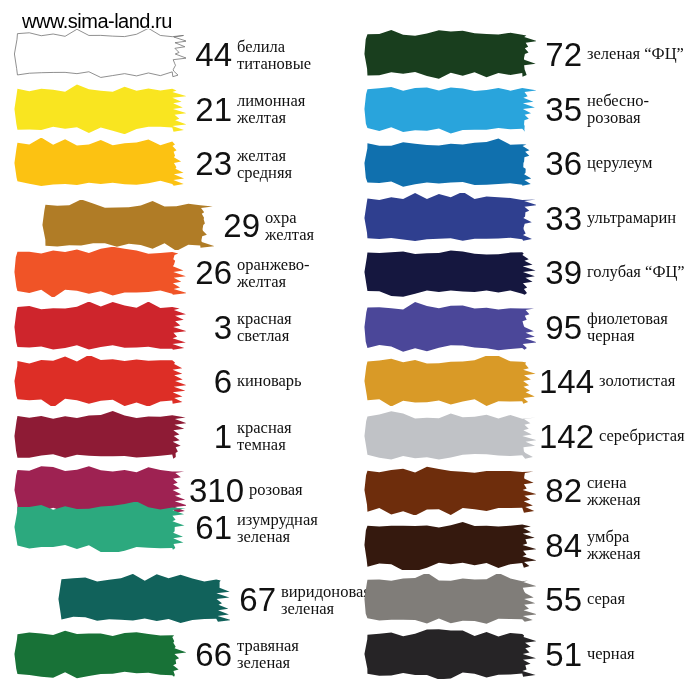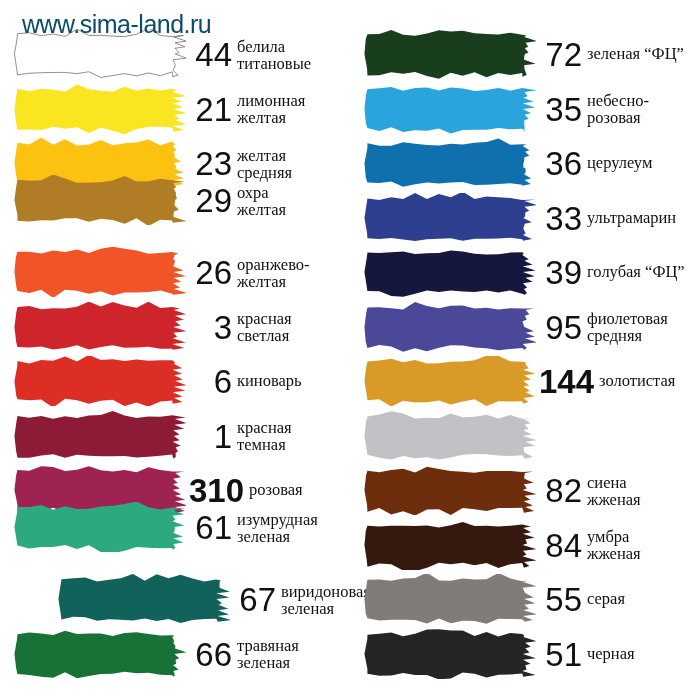--- a/index.html
+++ b/index.html
@@ -20,23 +20,23 @@
     left: 0; top: 0;
     width: 700px;
     height: 700px;
   }
 
   .watermark {
     position: absolute;
     left: 22px;
     top: 10px;
     font-family: "Liberation Sans", sans-serif;
-    font-size: 25px;
+    font-size: 20px;
     letter-spacing: -0.5px;
-    color: #0c4a6e;
+    color: #000000;
     z-index: 5;
     white-space: nowrap;
     user-select: none;
   }
 
   .column {
     position: absolute;
     top: 0;
     width: 350px;
     height: 700px;
@@ -81,21 +81,21 @@
     font-size: 33px;
     font-weight: 400;
     color: #111111;
     line-height: 1;
     text-align: right;
     min-width: 46px;
     padding-right: 5px;
     white-space: nowrap;
     flex: 0 0 auto;
   }
-  .code.wide { min-width: 58px; font-weight: bold; }
+  .code.wide { min-width: 58px; }
   .name {
     font-family: Liberation Serif, serif;
     font-size: 16.5px;
     font-weight: 400;
     color: #111111;
     line-height: 1.03;
     white-space: pre-line;
     flex: 0 1 auto;
   }
   .name.single { line-height: 1; }
@@ -137,21 +137,21 @@
           <svg viewBox="0 0 200 58" preserveAspectRatio="none">
             <path d="M 4.0 5.5 L 17.8 7.5 L 31.7 -0.5 L 45.5 7.7 L 59.4 1.4 L 73.2 8.7 L 87.1 7.4 L 100.9 2.4 L 114.8 8.5 L 128.6 6.0 L 142.5 5.1 L 156.3 1.6 L 170.2 8.3 L 184.0 4.1 L 187.2 7.5 L 184.3 9.3 L 189.0 14.1 L 185.6 15.9 L 187.3 20.6 L 185.9 22.4 L 194.3 27.2 L 186.0 29.0 L 188.9 33.8 L 187.7 35.6 L 197.1 40.4 L 185.9 42.1 L 197.8 46.9 L 185.3 48.7 L 197.3 53.5 L 185.7 55.3 L 184.0 53.3 L 170.2 49.6 L 156.3 52.4 L 142.5 54.2 L 128.6 53.7 L 114.8 51.9 L 100.9 53.5 L 87.1 52.0 L 73.2 54.4 L 59.4 53.5 L 45.5 53.8 L 31.7 55.7 L 17.8 53.1 L 4.0 50.3 L 3.0 46.0 L 0.5 29.0 L 2.9 12.0 Z" fill="#fcc212"></path>
           </svg>
         </div>
         <div class="label">
           <span class="code">23</span>
           <span class="name">желтая
 средняя</span>
         </div>
       </div>
-      <div class="row" style="top: 173px;">
+      <div class="row" style="top: 198px; margin-left: 28px;">
         <div class="swatch">
           <svg viewBox="0 0 200 58" preserveAspectRatio="none">
             <path d="M 4.0 5.6 L 17.8 6.6 L 31.7 6.2 L 45.5 -0.7 L 59.4 4.0 L 73.2 9.0 L 87.1 8.8 L 100.9 8.5 L 114.8 6.5 L 128.6 1.2 L 142.5 7.4 L 156.3 7.3 L 170.2 4.3 L 184.0 6.2 L 198.5 7.5 L 184.9 9.3 L 188.6 14.1 L 185.8 15.9 L 188.4 20.6 L 188.0 22.4 L 189.4 27.2 L 187.5 29.0 L 186.7 33.8 L 187.1 35.6 L 191.7 40.4 L 186.3 42.1 L 185.3 46.9 L 185.8 48.7 L 200.3 53.5 L 184.3 55.3 L 184.0 52.9 L 170.2 51.9 L 156.3 59.1 L 142.5 50.3 L 128.6 56.6 L 114.8 52.3 L 100.9 50.8 L 87.1 54.3 L 73.2 50.3 L 59.4 50.2 L 45.5 52.9 L 31.7 52.4 L 17.8 54.0 L 4.0 53.0 L 3.9 46.0 L 0.5 29.0 L 2.8 12.0 Z" fill="#b07c26"></path>
           </svg>
         </div>
         <div class="label">
           <span class="code">29</span>
           <span class="name">охра
 желтая</span>
         </div>
@@ -310,39 +310,43 @@
       </div>
       <div class="row" style="top: 299.5px;">
         <div class="swatch">
           <svg viewBox="0 0 200 58" preserveAspectRatio="none">
             <path d="M 4.0 6.4 L 17.8 6.1 L 31.7 7.3 L 45.5 8.6 L 59.4 0.1 L 73.2 4.7 L 87.1 7.2 L 100.9 4.3 L 114.8 4.1 L 128.6 7.6 L 142.5 6.8 L 156.3 8.7 L 170.2 7.2 L 184.0 7.4 L 197.7 7.5 L 187.9 9.3 L 192.3 14.1 L 187.0 15.9 L 189.2 20.6 L 184.3 22.4 L 185.7 27.2 L 186.6 29.0 L 197.5 33.8 L 187.9 35.6 L 198.7 40.4 L 187.3 42.1 L 201.9 46.9 L 184.5 48.7 L 189.4 53.5 L 186.6 55.3 L 184.0 53.3 L 170.2 54.4 L 156.3 56.0 L 142.5 53.7 L 128.6 52.9 L 114.8 50.4 L 100.9 50.1 L 87.1 53.2 L 73.2 57.2 L 59.4 53.7 L 45.5 57.7 L 31.7 51.5 L 17.8 50.0 L 4.0 53.3 L 2.0 46.0 L 0.5 29.0 L 2.7 12.0 Z" fill="#4b4799"></path>
           </svg>
         </div>
         <div class="label">
           <span class="code">95</span>
           <span class="name">фиолетовая
-средняя</span>
+черная</span>
         </div>
       </div>
       <div class="row" style="top: 354px;">
         <div class="swatch">
           <svg viewBox="0 0 200 58" preserveAspectRatio="none">
             <path d="M 4.0 6.4 L 17.8 5.2 L 31.7 3.1 L 45.5 7.2 L 59.4 4.7 L 73.2 8.6 L 87.1 8.3 L 100.9 6.8 L 114.8 6.4 L 128.6 5.0 L 142.5 -0.4 L 156.3 -0.2 L 170.2 6.2 L 184.0 6.7 L 188.6 7.5 L 187.4 9.3 L 191.6 14.1 L 185.1 15.9 L 199.5 20.6 L 186.1 22.4 L 194.0 27.2 L 185.1 29.0 L 192.0 33.8 L 185.5 35.6 L 193.0 40.4 L 187.9 42.1 L 198.6 46.9 L 185.4 48.7 L 190.8 53.5 L 185.3 55.3 L 184.0 52.4 L 170.2 52.7 L 156.3 52.4 L 142.5 58.0 L 128.6 50.2 L 114.8 52.9 L 100.9 56.4 L 87.1 51.7 L 73.2 53.7 L 59.4 53.8 L 45.5 51.8 L 31.7 58.6 L 17.8 50.3 L 4.0 51.2 L 3.3 46.0 L 0.5 29.0 L 2.7 12.0 Z" fill="#d99a27"></path>
           </svg>
         </div>
         <div class="label">
           <span class="code wide">144</span>
           <span class="name single">золотистая</span>
         </div>
       </div>
       <div class="row" style="top: 408.5px;">
         <div class="swatch">
           <svg viewBox="0 0 200 58" preserveAspectRatio="none">
             <path d="M 4.0 6.5 L 17.8 4.2 L 31.7 0.3 L 45.5 2.9 L 59.4 8.7 L 73.2 7.9 L 87.1 8.3 L 100.9 3.0 L 114.8 7.3 L 128.6 6.7 L 142.5 4.4 L 156.3 8.8 L 170.2 4.6 L 184.0 9.0 L 201.4 7.5 L 186.1 9.3 L 193.5 14.1 L 186.6 15.9 L 191.6 20.6 L 185.3 22.4 L 195.2 27.2 L 184.1 29.0 L 200.9 33.8 L 187.8 35.6 L 198.9 40.4 L 185.4 42.1 L 186.0 46.9 L 187.7 48.7 L 196.4 53.5 L 187.4 55.3 L 184.0 51.3 L 170.2 52.3 L 156.3 51.7 L 142.5 50.2 L 128.6 50.0 L 114.8 50.7 L 100.9 54.0 L 87.1 56.3 L 73.2 53.7 L 59.4 54.8 L 45.5 52.1 L 31.7 56.2 L 17.8 54.2 L 4.0 50.8 L 3.3 46.0 L 0.5 29.0 L 2.5 12.0 Z" fill="#c0c2c6"></path>
           </svg>
+        </div>
+        <div class="label">
+          <span class="code wide">142</span>
+          <span class="name single">серебристая</span>
         </div>
       </div>
       <div class="row" style="top: 463px;">
         <div class="swatch">
           <svg viewBox="0 0 200 58" preserveAspectRatio="none">
             <path d="M 4.0 6.6 L 17.8 8.3 L 31.7 5.7 L 45.5 4.3 L 59.4 8.7 L 73.2 2.0 L 87.1 4.7 L 100.9 6.9 L 114.8 7.8 L 128.6 8.9 L 142.5 6.9 L 156.3 7.0 L 170.2 7.0 L 184.0 8.2 L 197.0 7.5 L 187.1 9.3 L 186.2 14.1 L 186.6 15.9 L 197.2 20.6 L 185.9 22.4 L 189.2 27.2 L 184.5 29.0 L 200.7 33.8 L 186.5 35.6 L 193.3 40.4 L 185.7 42.1 L 196.4 46.9 L 187.5 48.7 L 198.0 53.5 L 186.0 55.3 L 184.0 49.6 L 170.2 50.0 L 156.3 49.9 L 142.5 53.3 L 128.6 51.4 L 114.8 49.9 L 100.9 58.0 L 87.1 51.3 L 73.2 51.7 L 59.4 58.6 L 45.5 53.7 L 31.7 57.5 L 17.8 49.9 L 4.0 54.2 L 3.5 46.0 L 0.5 29.0 L 2.4 12.0 Z" fill="#6e2d0c"></path>
           </svg>
         </div>
         <div class="label">
           <span class="code">82</span>

